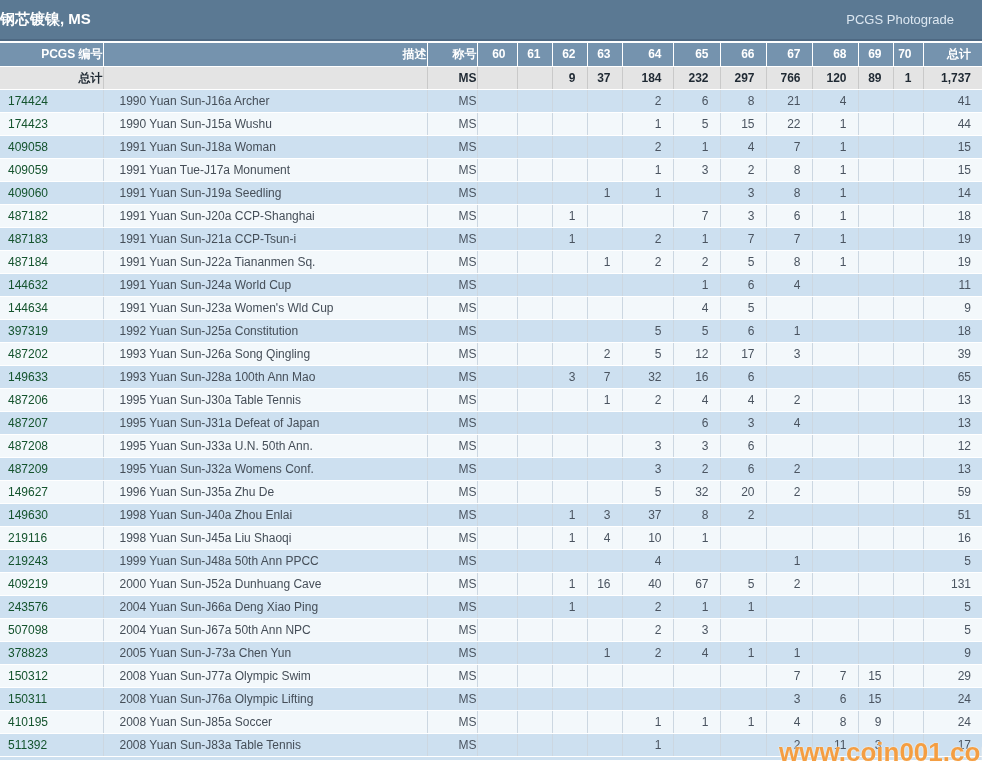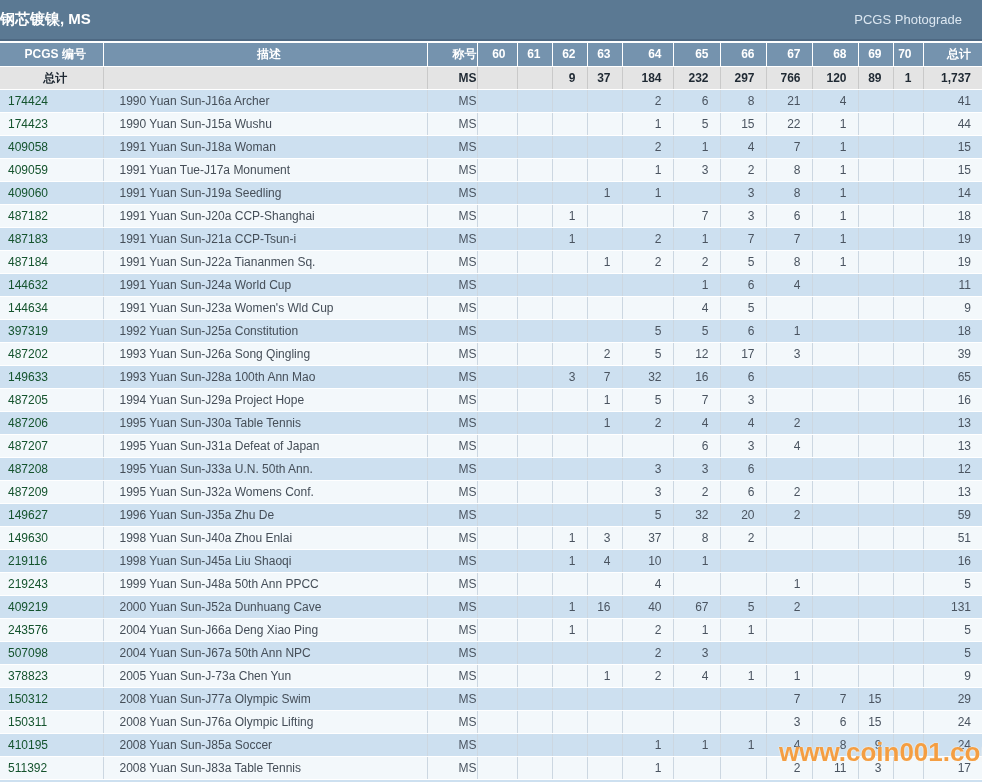--- a/index.html
+++ b/index.html
@@ -7,34 +7,34 @@
     width:982px; height:782px; overflow:hidden; position:relative;
     background:#ffffff;
     font-family:"Liberation Sans", sans-serif;
   }
   
   .titlebar {
     height:39px; background:#5b7993; border-bottom:2px solid #4e6983;
     margin-bottom:2px; display:flex; align-items:center; justify-content:space-between;
   }
   .titlebar .title { color:#ffffff; font-weight:bold; font-size:15px; }
-  .titlebar .pg-link { color:#dce7f1; font-size:13px; padding-right:20px; cursor:pointer; }
+  .titlebar .pg-link { color:#dce7f1; font-size:13px; padding-right:28px; cursor:pointer; }
 
   
   table { border-collapse:collapse; table-layout:fixed; width:982px; }
   th, td {
     box-sizing:border-box; height:23px; padding:0;
     font-size:12px; line-height:22px; overflow:hidden; white-space:nowrap;
   }
   thead th {
     background:#7593ae; color:#ffffff; font-weight:bold;
     border-left:1px solid rgba(255,255,255,0.35); border-bottom:1px solid #ffffff;
   }
   thead th:first-child { border-left:none; }
-  .left   { text-align:center;  padding-left:8px; }
+  .left   { text-align:right;  padding-left:8px; }
   .num    { text-align:right; padding-right:11px; }
   .center { text-align:right; }
 
   tbody td {
     border-left:1px solid rgba(120,150,175,0.38);
     border-bottom:1px solid #ffffff;
     color:#4a5460;
   }
   tbody td:first-child { border-left:none; }
   tbody tr:nth-child(even) td { background:#cde0f0; }
@@ -336,37 +336,20 @@
     <td class="num">32</td>
     <td class="num">16</td>
     <td class="num">6</td>
     <td class="num"></td>
     <td class="num"></td>
     <td class="num"></td>
     <td class="num"></td>
     <td class="num">65</td>
   </tr>
       <tr>
-    <td class="pcgs">487205</td>
-    <td class="desc">1994 Yuan Sun-J29a Project Hope</td>
-    <td class="center">MS</td>
-    <td class="num"></td>
-    <td class="num"></td>
-    <td class="num"></td>
-    <td class="num">1</td>
-    <td class="num">5</td>
-    <td class="num">7</td>
-    <td class="num">3</td>
-    <td class="num"></td>
-    <td class="num"></td>
-    <td class="num"></td>
-    <td class="num"></td>
-    <td class="num">16</td>
-  </tr>
-      <tr>
     <td class="pcgs">487206</td>
     <td class="desc">1995 Yuan Sun-J30a Table Tennis</td>
     <td class="center">MS</td>
     <td class="num"></td>
     <td class="num"></td>
     <td class="num"></td>
     <td class="num">1</td>
     <td class="num">2</td>
     <td class="num">4</td>
     <td class="num">4</td>

